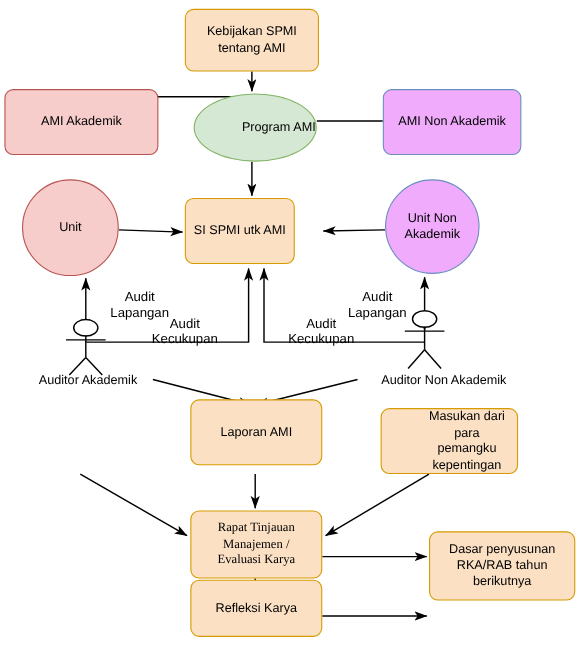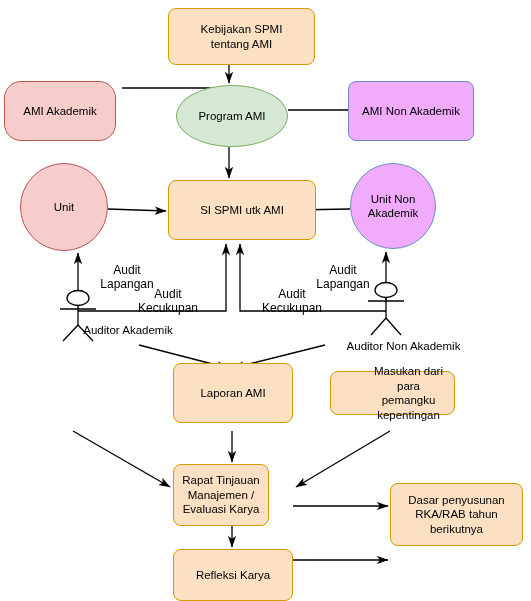--- a/index.html
+++ b/index.html
@@ -128,94 +128,94 @@
       <g>
         <ellipse cx="386" cy="290" rx="11" ry="7.5" fill="#ffffff"></ellipse>
         <line x1="386" y1="297" x2="386" y2="318"></line>
         <line x1="368" y1="301" x2="404" y2="301"></line>
         <line x1="386" y1="318" x2="371" y2="335"></line>
         <line x1="386" y1="318" x2="401" y2="335"></line>
       </g>
     </g>
   </svg>
 
-  <div class="node rbox orange" style="left:168px;top:8px;width:147px;height:57px;">
+  <div class="node rbox orange" style="left:168px;top:8px;width:122px;height:57px;">
     <span style="white-space: pre-line;">Kebijakan SPMI
 tentang AMI</span>
   </div>
 
-  <div class="node rbox red" style="left:4px;top:81px;width:112px;height:60px;border-radius:17px;">
+  <div class="node rbox red" style="left:4px;top:81px;width:140px;height:60px;">
     <span>AMI Akademik</span>
   </div>
 
-  <div class="node ellipse green" style="left:176px;top:85px;width:112px;height:62px;">
+  <div class="node ellipse green" style="left:176px;top:85px;width:112px;height:62px;justify-content:flex-end;">
     <span>Program AMI</span>
   </div>
 
   <div class="node rbox blue" style="left:348px;top:81px;width:126px;height:60px;">
     <span>AMI Non Akademik</span>
   </div>
 
   <div class="node ellipse red" style="left:20px;top:163px;width:88px;height:88px;">
     <span>Unit</span>
   </div>
 
-  <div class="node rbox orange" style="left:168px;top:180px;width:148px;height:60px;">
+  <div class="node rbox orange" style="left:168px;top:180px;width:100px;height:60px;">
     <span>SI SPMI utk AMI</span>
   </div>
 
   <div class="node ellipse blue" style="left:350px;top:163px;width:86px;height:86px;align-items:center;">
     <span style="white-space: pre-line;">Unit Non
 Akademik</span>
   </div>
 
 
   <div class="node rbox orange" style="left:173px;top:363px;width:120px;height:60px;">
     <span>Laporan AMI</span>
   </div>
 
-  <div class="node rbox orange" style="left:330px;top:371px;width:125px;height:44px;padding-left:36px;">
+  <div class="node rbox orange" style="left:346px;top:371px;width:125px;height:60px;padding-left:36px;">
     <span style="white-space: pre-line;">Masukan dari para
 pemangku
 kepentingan</span>
   </div>
 
-  <div class="node rbox orange" style="left:173px;top:464px;width:96px;height:62px;">
+  <div class="node rbox orange" style="left:173px;top:464px;width:120px;height:62px;font-family:Liberation Serif, serif;">
     <span style="white-space: pre-line;">Rapat Tinjauan
 Manajemen /
 Evaluasi Karya</span>
   </div>
 
   <div class="node rbox orange" style="left:390px;top:483px;width:133px;height:63px;">
     <span style="white-space: pre-line;">Dasar penyusunan
 RKA/RAB tahun
 berikutnya</span>
   </div>
 
-  <div class="node rbox orange" style="left:173px;top:549px;width:120px;height:52px;">
+  <div class="node rbox orange" style="left:173px;top:527px;width:120px;height:52px;">
     <span>Refleksi Karya</span>
   </div>
 
   <div class="edge-label" style="left:90px;top:248px;width:74px;">
     <span style="white-space: pre-line;">Audit
 Lapangan</span>
   </div>
   <div class="edge-label" style="left:128px;top:272px;width:80px;">
     <span style="white-space: pre-line;">Audit
 Kecukupan</span>
   </div>
   <div class="edge-label" style="left:252px;top:272px;width:80px;">
     <span style="white-space: pre-line;">Audit
 Kecukupan</span>
   </div>
   <div class="edge-label" style="left:306px;top:248px;width:74px;">
     <span style="white-space: pre-line;">Audit
 Lapangan</span>
   </div>
 
-  <div class="actor-label" style="left:30px;top:323px;width:100px;margin-left:48px;">
+  <div class="actor-label" style="left:30px;top:339px;width:100px;">
     <span>Auditor Akademik</span>
   </div>
   <div class="actor-label" style="left:336px;top:339px;width:135px;">
     <span>Auditor Non Akademik</span>
   </div>
 
 </div>
 
 </body></html>

